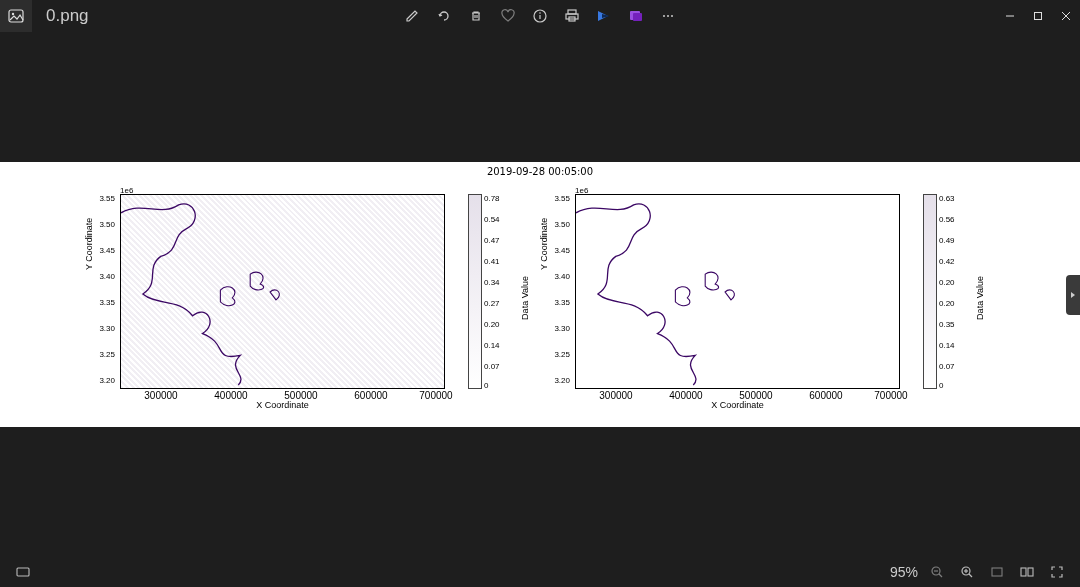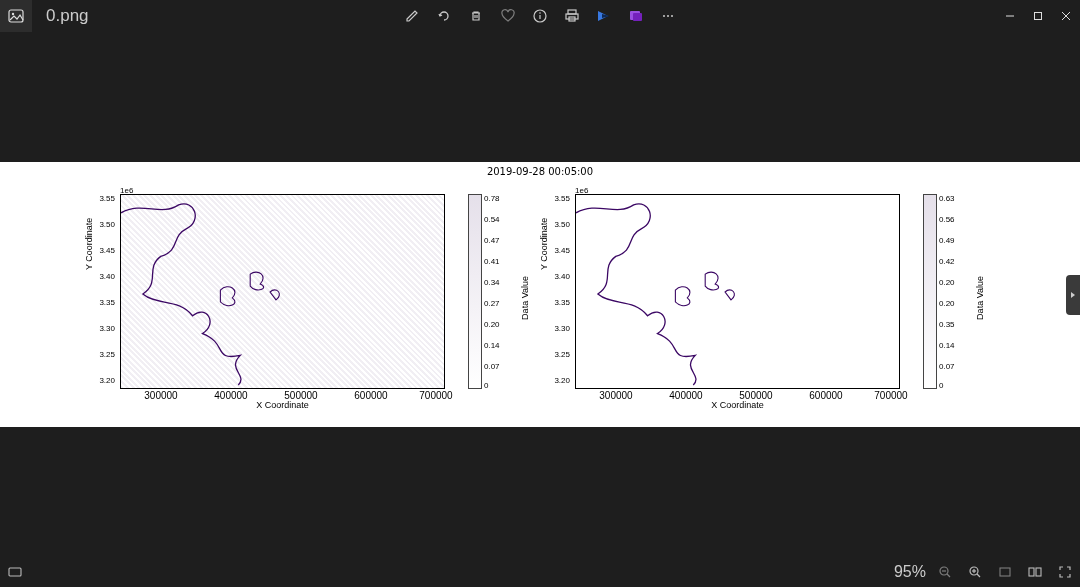--- a/index.html
+++ b/index.html
@@ -27,21 +27,21 @@
   .yscale { position:absolute; left:30px; top:4px; font-size:8px; }
   .yticks { position:absolute; left:0; top:12px; height:195px; width:28px; font-size:8px; text-align:right; }
   .yticks span { position:absolute; right:3px; }
   .xticks { position:absolute; left:26px; top:208px; width:325px; height:10px; font-size:10px; }
   .xticks span { position:absolute; transform:translateX(-50%); }
   .cbar { position:absolute; right:28px; top:12px; width:14px; height:195px; border:1px solid #444; background: linear-gradient(to top, #fff, #e5e0ea); }
   .cbar-ticks { position:absolute; right:0; top:12px; width:26px; height:195px; font-size:8px; }
   .cbar-ticks span { position:absolute; left:0; }
   .cbar-label { position:absolute; right:-10px; top:50%; transform: rotate(-90deg) translateX(24px); transform-origin:right top; font-size:9px; }
   .sidebar-handle { position:absolute; right:0; top:50%; transform:translateY(-50%); width:14px; height:40px; background:#3a3a3a; border-radius: 4px 0 0 4px; display:flex; align-items:center; justify-content:center; color:#ccc; cursor:pointer; }
-  .statusbar { height:30px; background:#1e1e1e; display:flex; align-items:center; font-size:16px; color:#ccc; padding:0 0; }
+  .statusbar { height:30px; background:#1e1e1e; display:flex; align-items:center; font-size:14px; color:#ccc; padding:0 8px; }
   .statusbar .sb-spacer { flex:1; }
   .statusbar .sb-icon { width:18px; height:18px; display:flex; align-items:center; justify-content:center; margin:0 6px; cursor:pointer; opacity:.9; }
   .statusbar .zoom-val { margin:0 4px; }
   svg { display:block; }
   .coast { position:absolute; left:0; top:0; width:100%; height:100%; }
 </style>
 </head>
 <body>
 
 <div class="titlebar">

